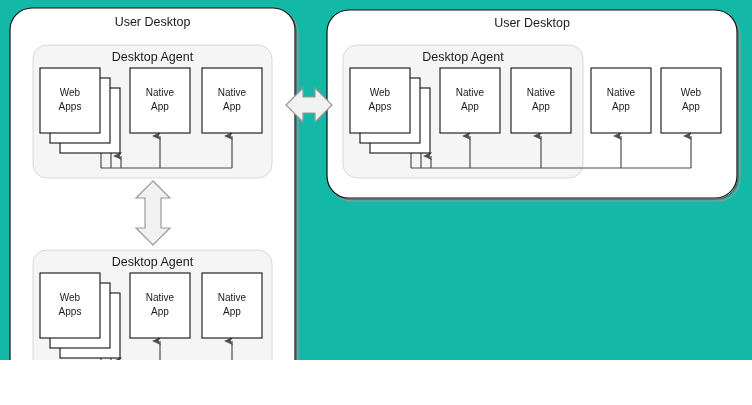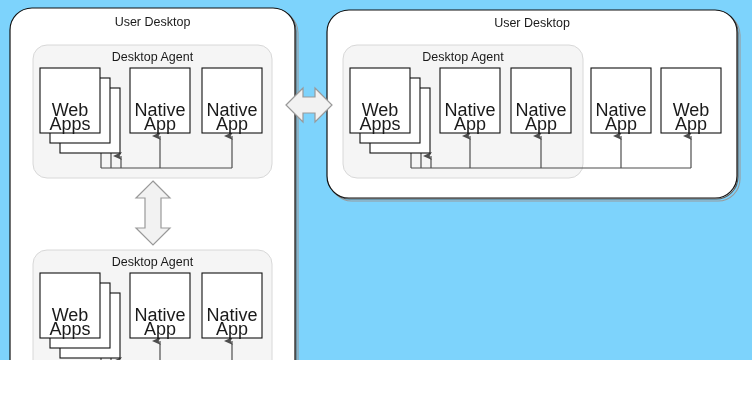--- a/index.html
+++ b/index.html
@@ -8,21 +8,21 @@
     background: #ffffff;
   }
   body {
     font-family: "Liberation Sans", sans-serif;
     -webkit-font-smoothing: antialiased;
   }
   #canvas {
     position: relative;
     width: 752px;
     height: 360px;
-    background: #7dd3fc;
+    background: #14b8a6;
     overflow: hidden;
   }
   #svg-layer {
     position: absolute;
     left: 0;
     top: 0;
     width: 752px;
     height: 405px;
   }
   .lbl {
@@ -31,22 +31,21 @@
     font-size: 12.5px;
     line-height: 14px;
     text-align: center;
     white-space: pre;
     pointer-events: none;
   }
   .lbl-title {
     font-size: 12.5px;
   }
   .lbl-app {
-    font-size: 18px;
-    margin-top: 17px;
+    font-size: 10px;
   }
 </style>
 </head>
 <body>
 
 <div id="canvas">
 
   <svg id="svg-layer" viewBox="0 0 752 405" xmlns="http://www.w3.org/2000/svg">
 
     <defs>

